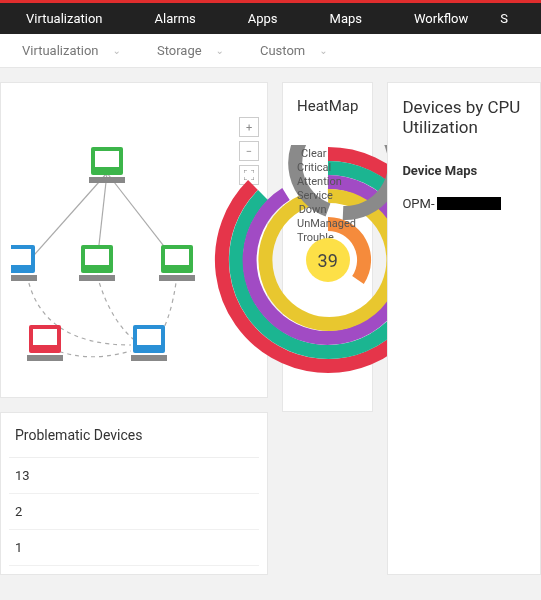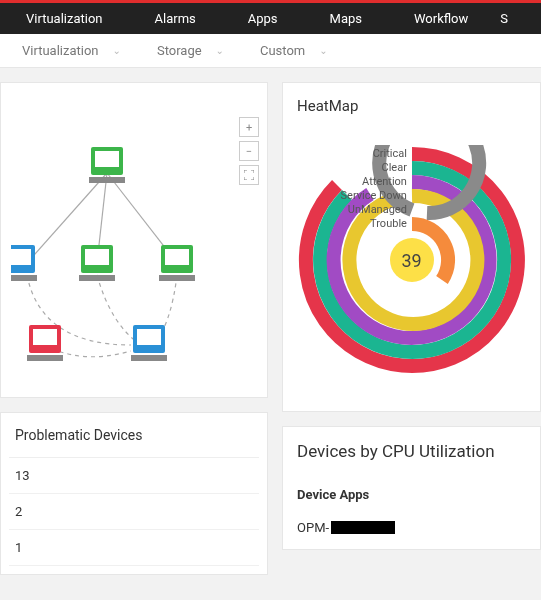--- a/index.html
+++ b/index.html
@@ -46,21 +46,21 @@
   .chevron {
     font-size: 10px;
     color: #bbb;
   }
   .content {
     display: flex;
     gap: 14px;
     padding: 14px 0 0 0;
   }
   .leftcol { width: 268px; display: flex; flex-direction: column; gap: 14px; }
-  .rightcol { flex: 1; display: flex; flex-direction: column; gap: 14px; }
+  .rightcol { flex: 1; display: flex; flex-direction: row; gap: 14px; }
   .panel {
     background: #fff;
     border: 1px solid #e6e6e6;
     padding: 14px;
     position: relative;
   }
   .panel-title {
     font-size: 15px;
     font-weight: 400;
     color: #333;
@@ -224,34 +224,34 @@
           <g fill="none" stroke-linecap="butt">
             <path d="M 0 -106 A 106 106 0 1 1 -75 -75" stroke="#e5354a" stroke-width="14"></path>
             <path d="M 0 -92 A 92 92 0 1 1 -65 -65" stroke="#1bb591" stroke-width="14"></path>
             <path d="M 0 -78 A 78 78 0 1 1 -42 -66" stroke="#a14bc4" stroke-width="14"></path>
             <path d="M 0 -64 A 64 64 0 1 1 -18 -61" stroke="#e8c72f" stroke-width="14"></path>
             <path d="M 0 -50 A 50 50 0 1 1 15 -47" stroke="#8a8a8a" stroke-width="14"></path>
             <path d="M 0 -36 A 36 36 0 0 1 30 20" stroke="#f58b3c" stroke-width="14"></path>
           </g>
         </svg>
         <div class="heat-labels">
+          <div>Clear</div>
           <div>Critical</div>
-          <div>Clear</div>
           <div>Attention</div>
           <div>Service Down</div>
           <div>UnManaged</div>
           <div>Trouble</div>
         </div>
         <div class="heat-center">39</div>
       </div>
     </div>
 
     <div class="panel cpu-panel">
       <div class="cpu-title">Devices by CPU Utilization</div>
-      <div class="cpu-head">Device Apps</div>
+      <div class="cpu-head">Device Maps</div>
       <div class="cpu-row">
         <span>OPM-</span>
         <span class="redacted"></span>
       </div>
     </div>
 
   </div>
 </div>
 
 </body></html>

